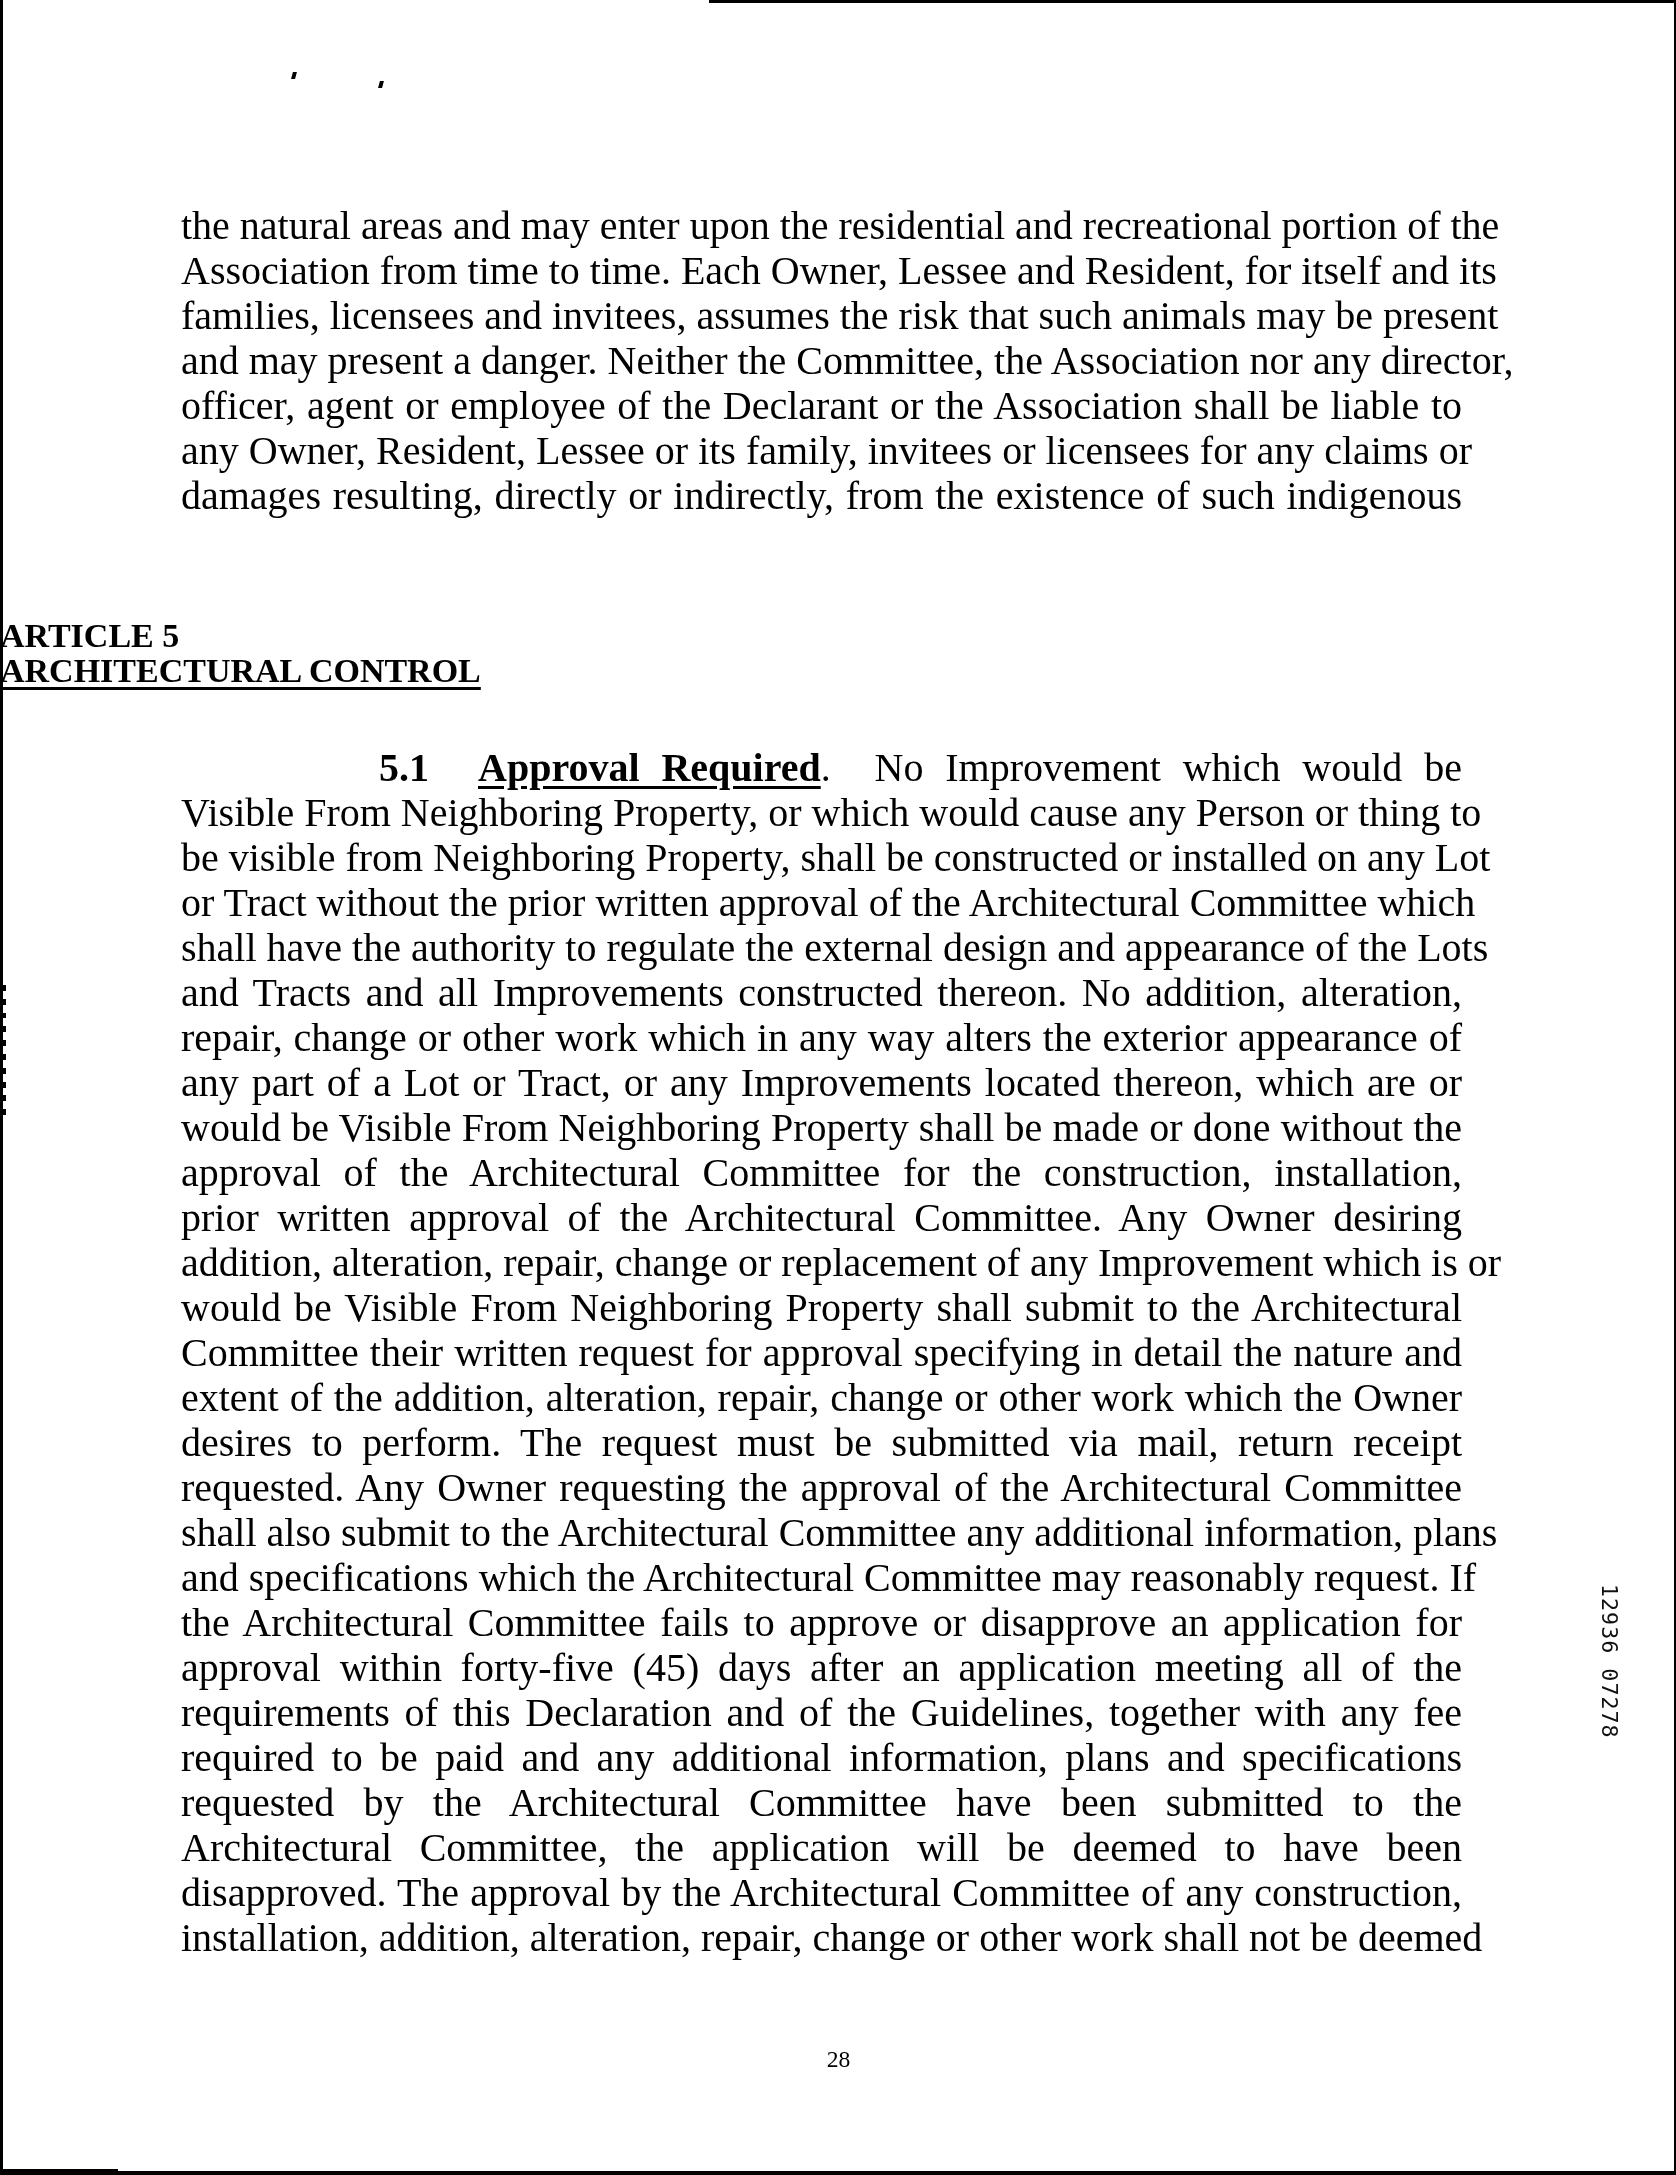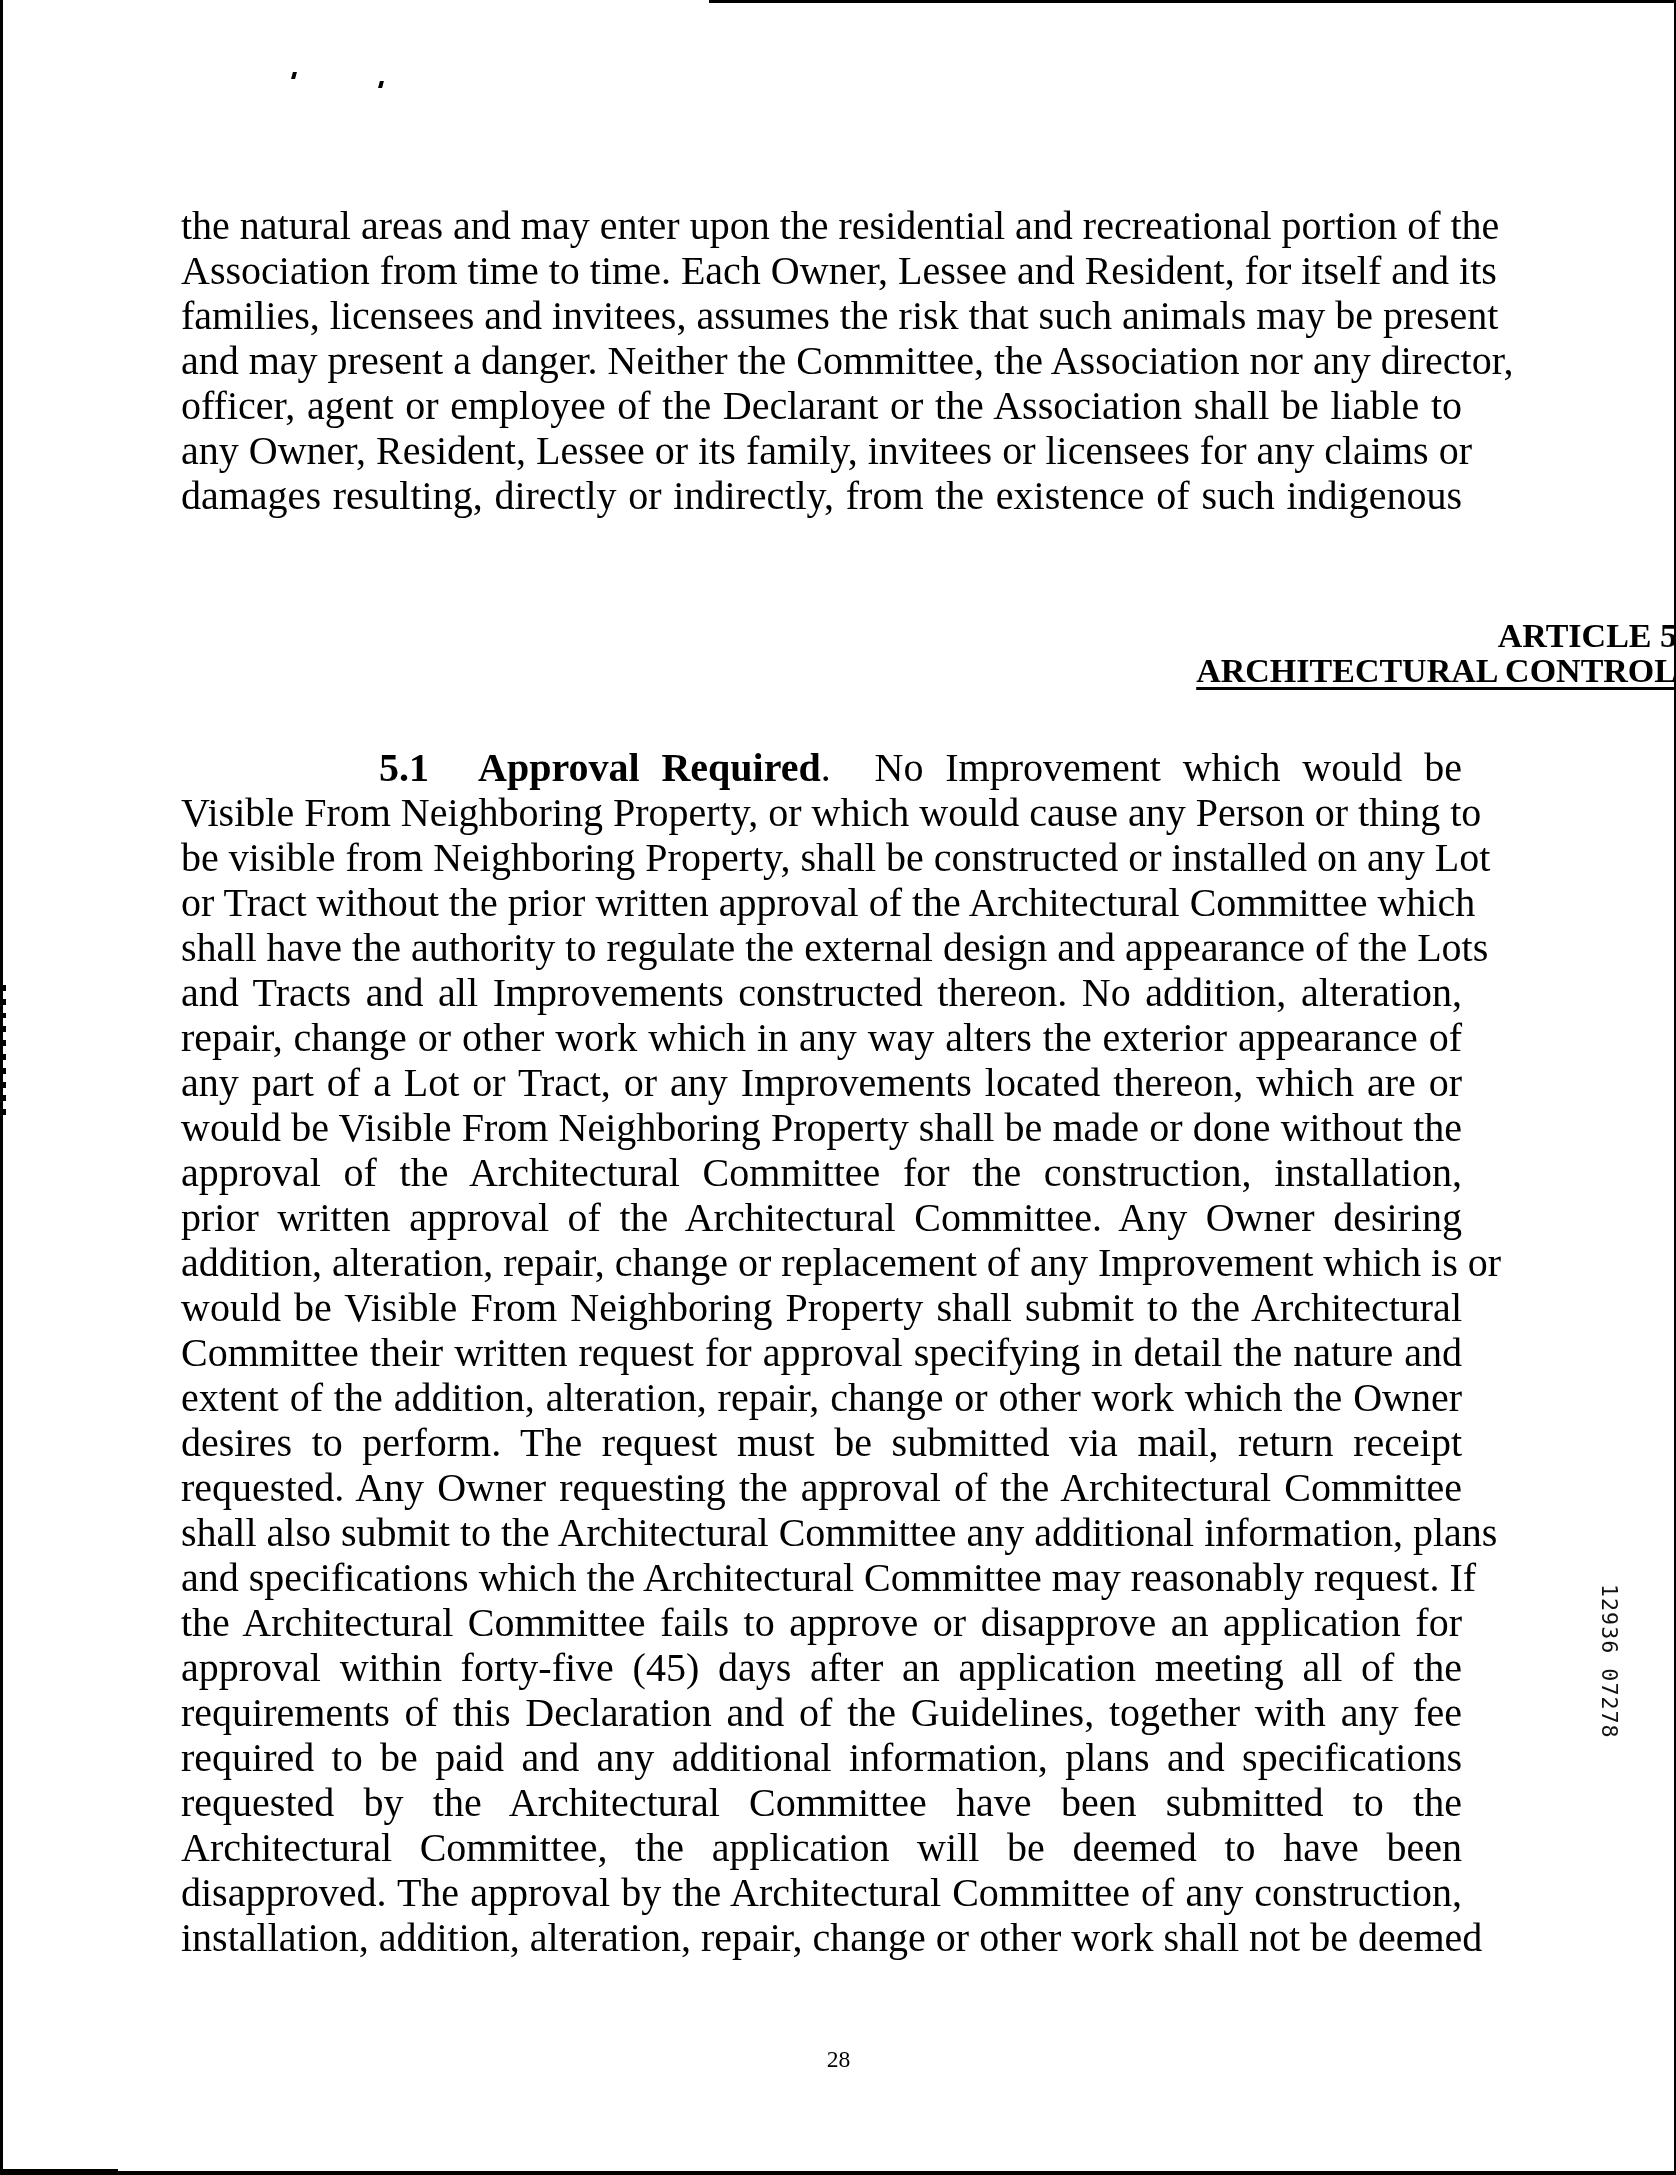--- a/index.html
+++ b/index.html
@@ -16,27 +16,27 @@
   .speck { position:absolute; width:3.9px; height:6.9px; background:#000; transform:skewX(-15deg); }
   .speck.a { left:292px; top:72px; }
   .speck.b { left:379px; top:81px; }
 
   .body-text { position:absolute; left:181px; width:1281px; font-size:40px; line-height:45px; }
   .para1 { top:203px; }
   .para2 { top:745px; }
   .line { display:block; white-space:nowrap; text-align:justify; text-align-last:justify; height:45px; }
   .line.last { text-align-last:left; }
 
-  .heading { position:absolute; left:0; width:1677px; text-align:right; font-weight:bold; font-size:34px; line-height:45px; }
+  .heading { position:absolute; left:0; width:1677px; text-align:left; font-weight:bold; font-size:34px; line-height:45px; }
   .heading.h1 { top:613px; }
   .heading.h2 { top:648px; }
   .heading.h2 span { text-decoration:underline; text-decoration-thickness:3px; text-underline-offset:4.9px; }
 
   .sec-num { font-weight:bold; }
-  .sec-title { font-weight:bold; text-decoration-thickness:3px; text-underline-offset:4.9px; }
+  .sec-title { font-weight:bold; text-decoration:underline; text-decoration-thickness:3px; text-underline-offset:4.9px; }
   .indent { display:inline-block; width:198px; }
   .gap { display:inline-block; width:49px; }
 
   .page-number { position:absolute; left:0; width:1677px; top:2046px; text-align:center; font-size:23.6px; }
 
   .stamp { position:absolute; left:1598px; top:1584px; width:25.6px;
            font-family:"DejaVu Sans Mono", "Liberation Mono", monospace; font-size:21.7px; line-height:21.7px;
            color:#111; font-weight:normal; }
   .stamp .digits { display:block; writing-mode:vertical-rl; text-orientation:sideways; white-space:nowrap; letter-spacing:1px; }
 </style>

